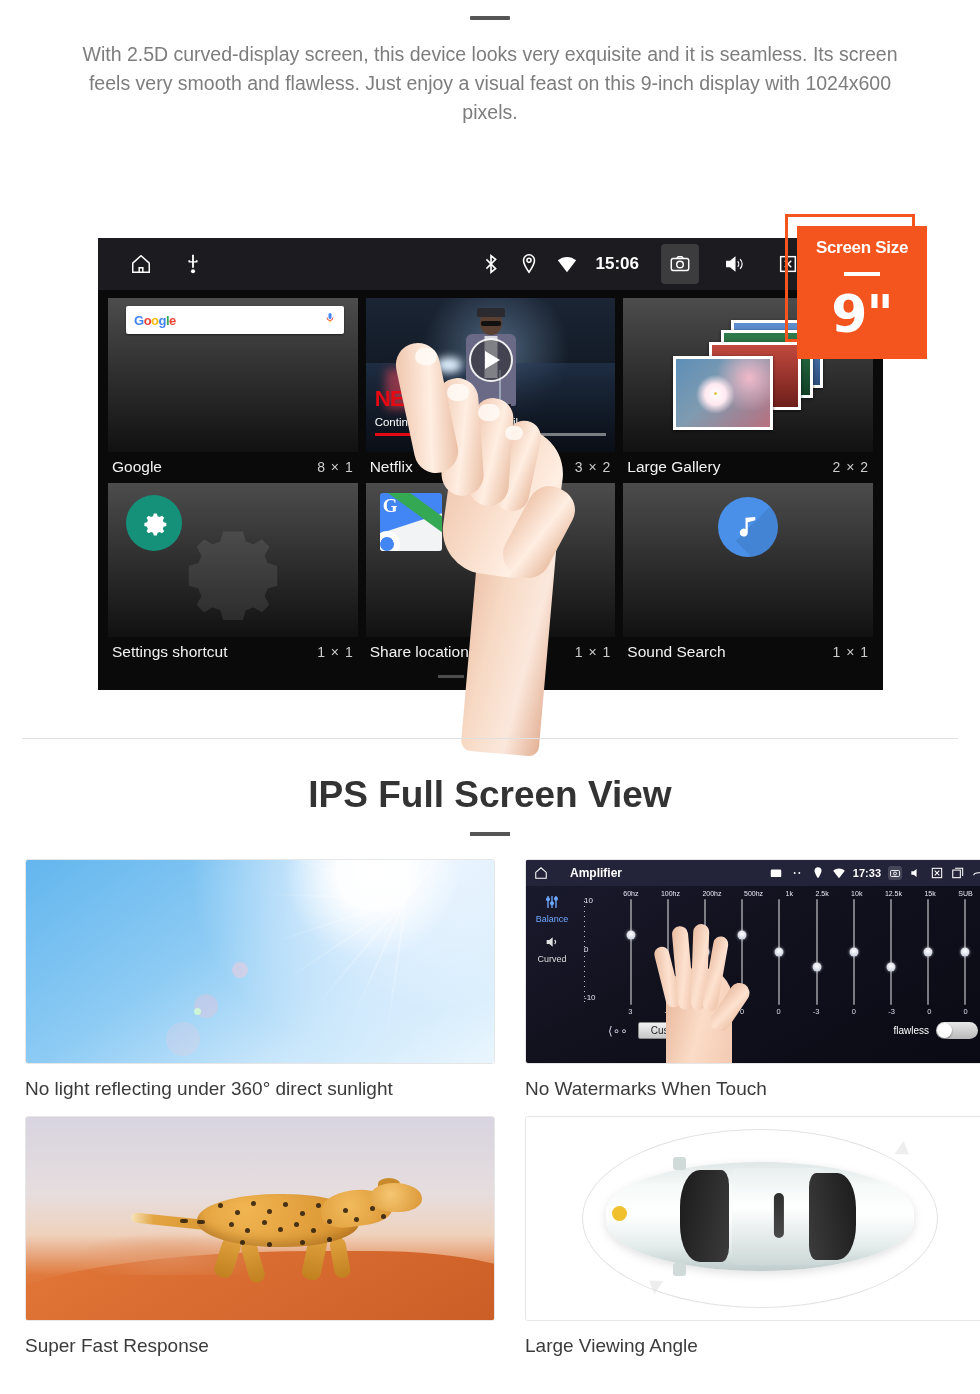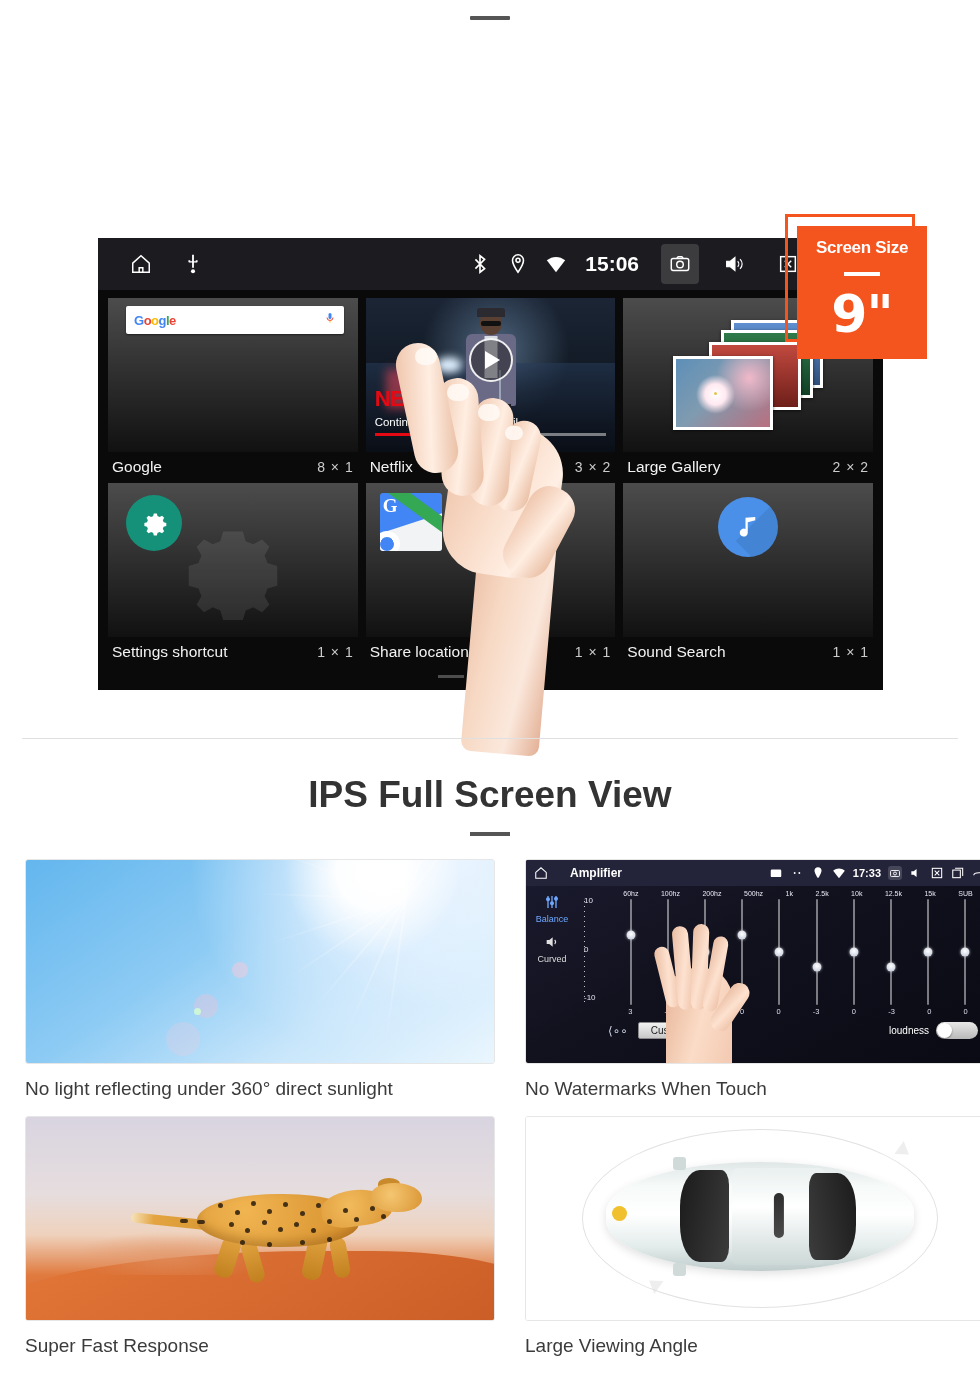--- a/index.html
+++ b/index.html
@@ -49,21 +49,21 @@
     position: absolute; left: 0; top: 0; width: 100%; height: 52px;
     background: #1c1c20;
     display: flex; align-items: center;
   }
   .sb-left { display: flex; align-items: center; gap: 30px; padding-left: 32px; }
   .sb-right {
     margin-left: auto; display: flex; align-items: center; gap: 16px;
     padding-right: 22px;
   }
   .sb-icon { width: 22px; height: 22px; display: block; }
-  .sb-time { color: #fff; font-size: 21px; font-weight: bold; margin: 0 6px 0 2px; }
+  .sb-time { color: #fff; font-size: 17px; font-weight: bold; margin: 0 6px 0 2px; }
   .sb-btn {
     width: 38px; height: 40px; display: flex; align-items: center; justify-content: center;
     border-radius: 4px;
   }
   .sb-btn.hl { background: rgba(255,255,255,0.14); }
 
   
   .wgrid {
     position: absolute; left: 0; top: 52px; width: 100%; height: 380px;
     padding: 8px 6px 0 6px;
@@ -559,20 +559,21 @@
     background: #f0c02e; border-radius: 50%;
   }
   .cla { top: 40%; }
 </style>
 </head>
 <body>
 
 <div class="page">
 
   <div class="rule"></div>
+  <div class="sec1-desc">With 2.5D curved-display screen, this device looks very exquisite and it is seamless. Its screen feels very smooth and flawless. Just enjoy a visual feast on this 9-inch display with 1024x600 pixels.</div>
 
   <div class="device-wrap">
     <div class="android">
 
       <div class="statusbar">
         <div class="sb-left">
           <span>
             <svg class="sb-icon" viewBox="0 0 24 24" fill="none" stroke="#fff" stroke-width="1.6">
               <path d="M3 11 12 3l9 8v10H3z"></path>
                 <path d="M10 21v-5h4v5"></path>
@@ -980,21 +981,21 @@
                 <span class="amp-val">0</span>
                 <span class="amp-val">-3</span>
                 <span class="amp-val">0</span>
                 <span class="amp-val">0</span>
               </div>
 
               <div class="amp-foot">
                 <span class="amp-back">⟨∘∘</span>
                 <span class="amp-preset">Custom</span>
                 <div class="amp-loud">
-                  <span class="amp-loud-lbl">loudness</span>
+                  <span class="amp-loud-lbl">flawless</span>
                   <span class="amp-toggle"></span>
                 </div>
               </div>
             </div>
 
             <div class="amp-hand">
               <div class="ah-palm"></div>
               <div class="ah-f ahf1"></div>
               <div class="ah-f ahf2"></div>
               <div class="ah-f ahf3"></div>

